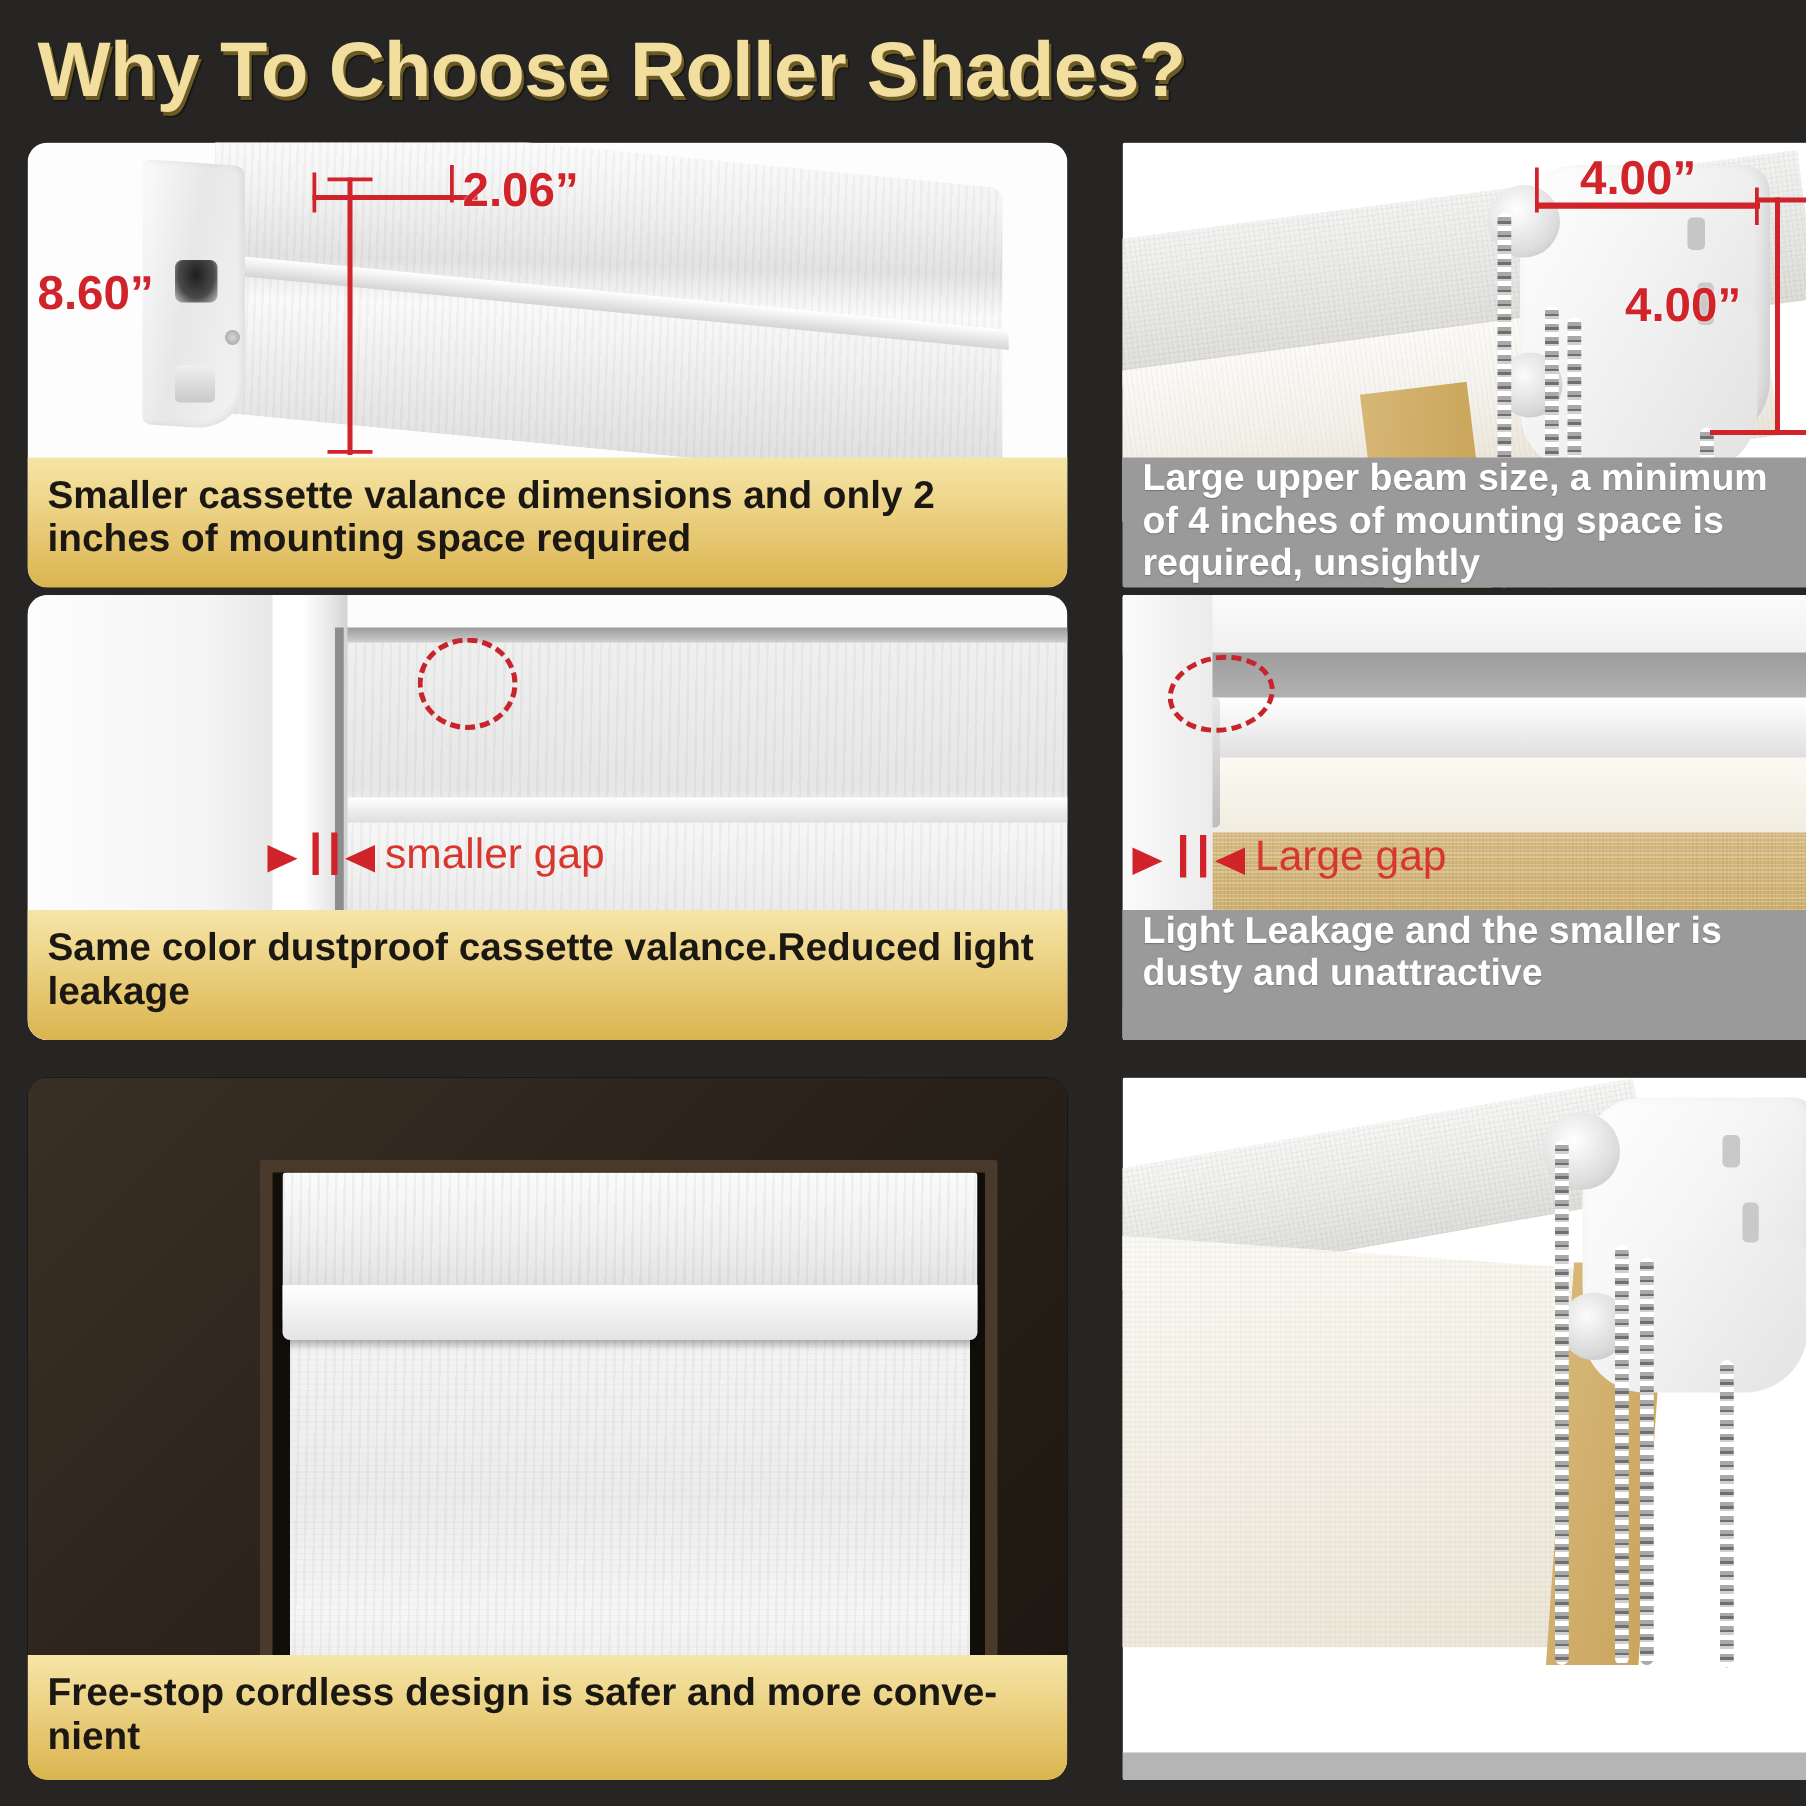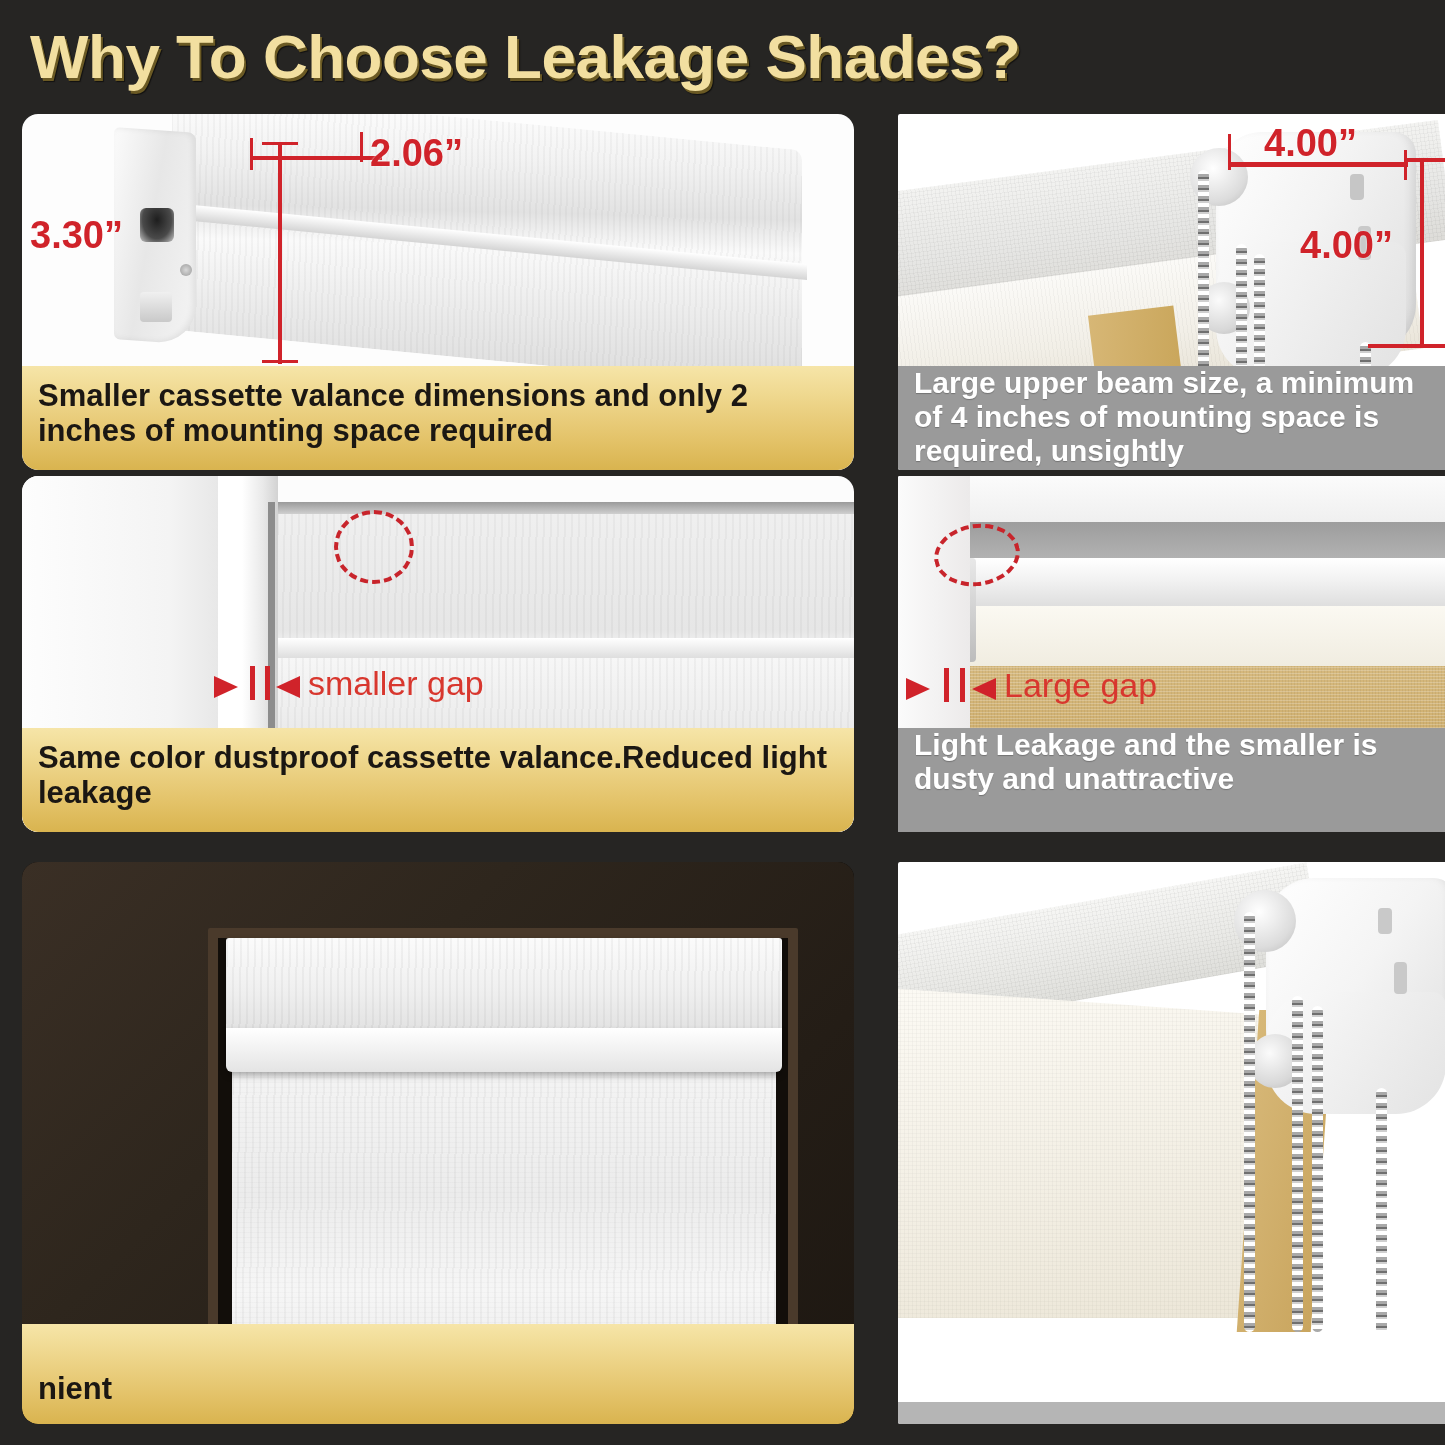--- a/index.html
+++ b/index.html
@@ -269,21 +269,21 @@
   .p6-slotB{position:absolute;left:496px;top:100px;width:13px;height:32px;border-radius:4px;background:#c9c9c9;}
   .p6-roll{position:absolute;left:336px;top:28px;width:62px;height:62px;border-radius:50%;
     background:radial-gradient(circle at 40% 35%,#ffffff,#dcdcdc 65%,#b9b9b9 100%);}
   .p6-roll2{position:absolute;left:350px;top:172px;width:54px;height:54px;border-radius:50%;
     background:radial-gradient(circle at 40% 35%,#fbfbfb,#d8d8d8 65%,#b5b5b5 100%);}
   .p6-floor{position:absolute;left:0;right:0;bottom:0;height:22px;background:#b5b5b5;}
 </style>
 </head>
 <body>
 
-<div class="title">Why To Choose Leakage Shades?</div>
+<div class="title">Why To Choose Roller Shades?</div>
 
 <div class="grid">
 
   <div class="panel good c-left r1">
     <div class="imgwrap">
       <div class="p1bg"></div>
       <div class="p1-body"></div>
       <div class="p1-lip"></div>
       <div class="p1-cap"></div>
       <div class="p1-slot"></div>
@@ -291,21 +291,21 @@
       <div class="p1-knob"></div>
 
       <div class="rline" style="left:228px;top:24px;width:3px;height:32px;"></div>
       <div class="rline" style="left:228px;top:42px;width:132px;height:4px;"></div>
       <div class="rline" style="left:338px;top:18px;width:3px;height:30px;"></div>
       <div class="ann dim-txt" style="left:348px;top:18px;">2.06”</div>
 
       <div class="rline" style="left:256px;top:28px;width:4px;height:222px;"></div>
       <div class="rline" style="left:240px;top:28px;width:36px;height:3px;"></div>
       <div class="rline" style="left:240px;top:246px;width:36px;height:3px;"></div>
-      <div class="ann dim-txt" style="left:8px;top:100px;">3.30”</div>
+      <div class="ann dim-txt" style="left:8px;top:100px;">8.60”</div>
     </div>
     <div class="cap gold">Smaller cassette valance dimensions and only 2 inches of mounting space required</div>
   </div>
 
   <div class="panel bad c-right r1">
     <div class="imgwrap">
       <div class="p2bg"></div>
       <div class="p2-fab-top"></div>
       <div class="p2-fab-mid"></div>
       <div class="p2-tan"></div>
@@ -391,21 +391,21 @@
       <div class="p5-bottombar"></div>
       <div class="p5-tab"></div>
       <div class="p5-pin"></div>
       <div class="p5-thumb"></div>
       <div class="p5-hand"></div>
       <div class="p5-fabric"></div>
       <div class="p5-valance"></div>
       <div class="p5-valband"></div>
     </div>
     <div class="cap gold">
-      <br>
+      <span>Free-stop cordless design is safer and more conve-</span><br>
       <span>nient</span>
     </div>
   </div>
 
   <div class="panel bad c-right r3">
     <div class="imgwrap">
       <div class="p6bg"></div>
       <div class="p6-tube"></div>
       <div class="p6-white-fab"></div>
       <div class="p6-tan"></div>

